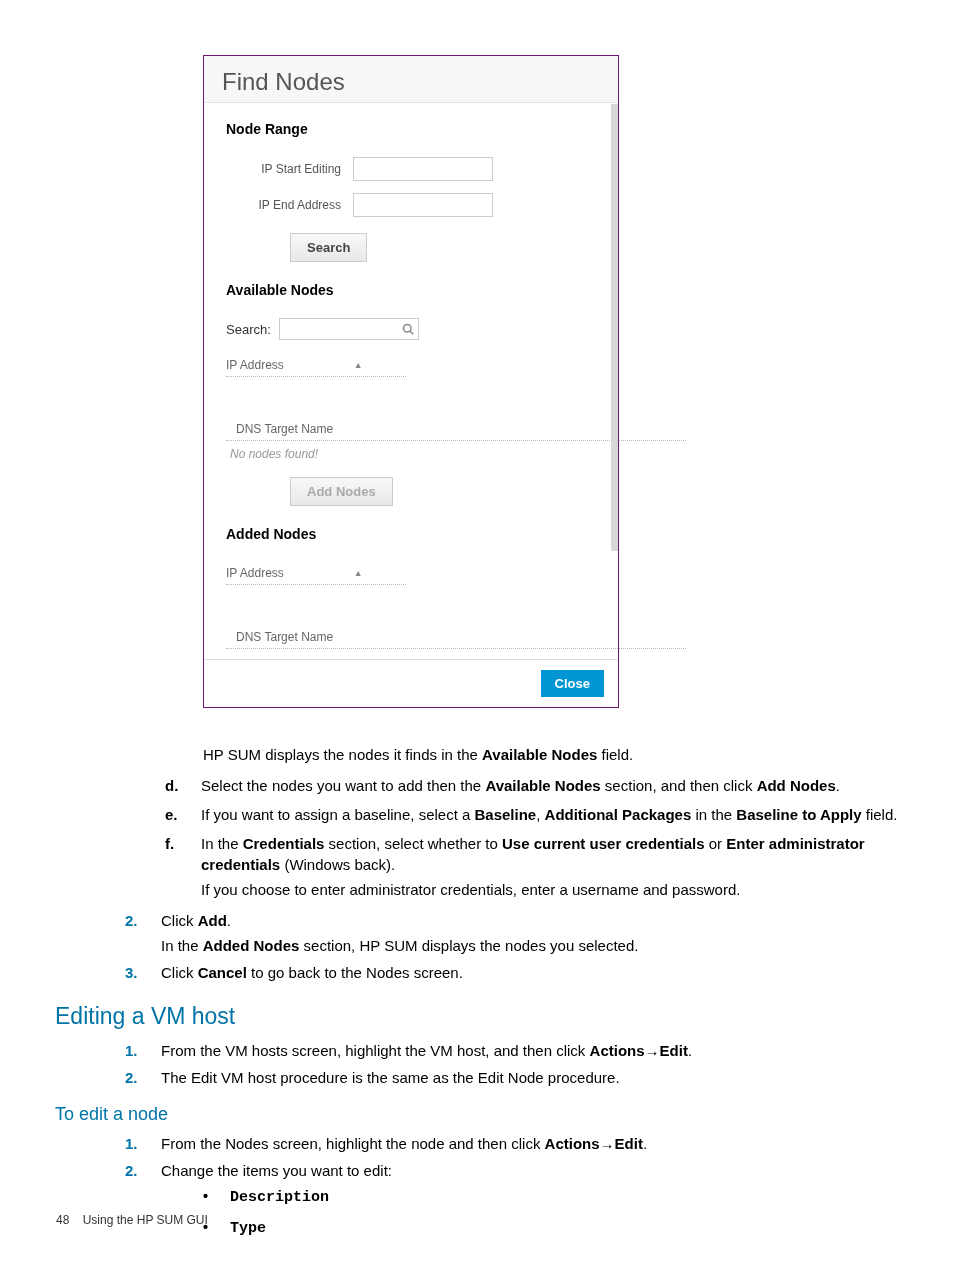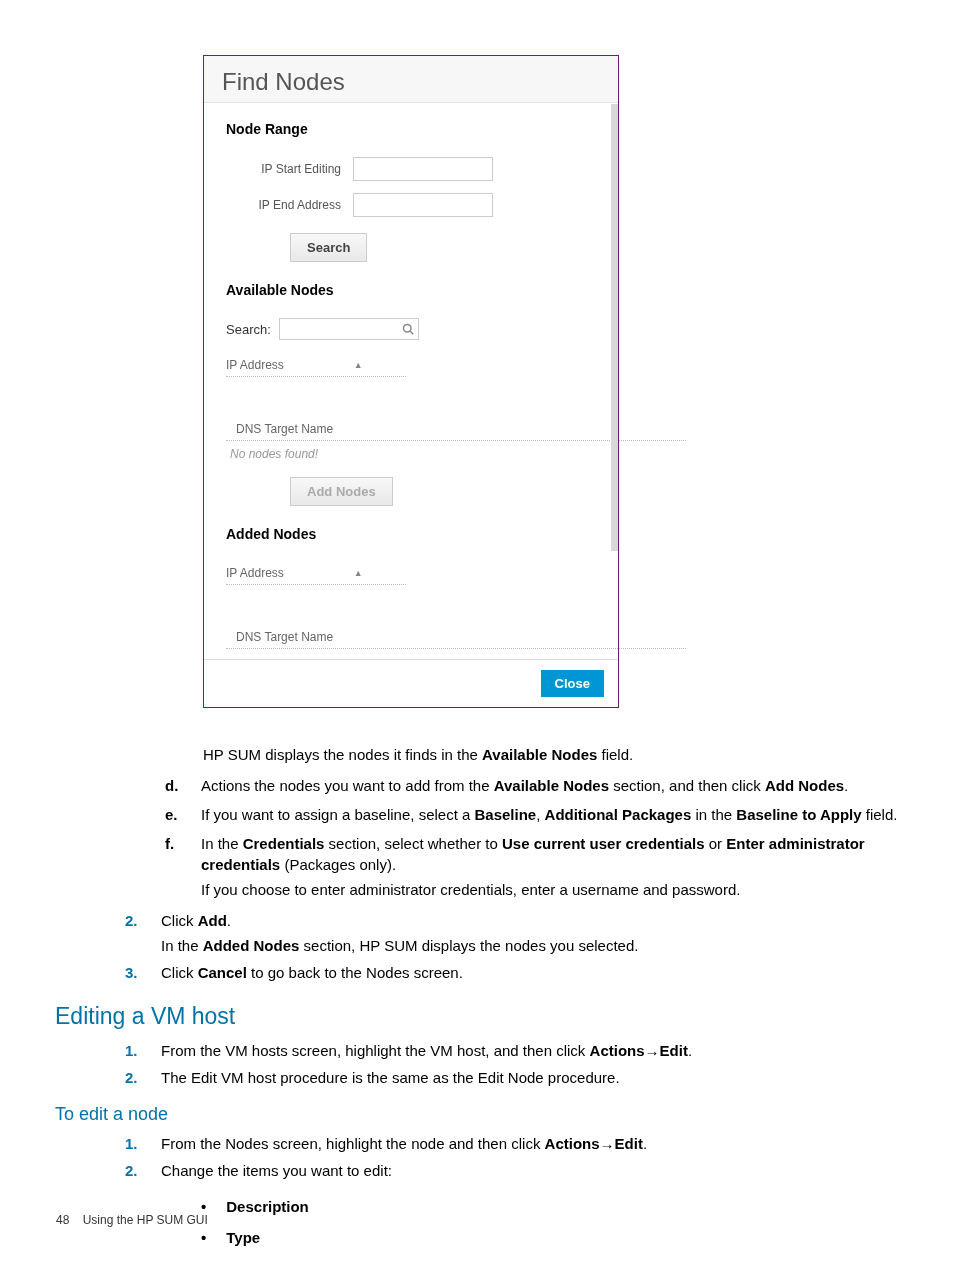--- a/index.html
+++ b/index.html
@@ -87,21 +87,21 @@
   .ol-outer > li > .num { width: 36px; font-weight:bold; flex-shrink:0; }
   .ol-outer > li > .num.blue { color:#0073a8; }
   .ol-outer > li > .content { flex:1; }
   .ol-inner { list-style:none; margin-left: 0; }
   .ol-inner > li { display:flex; margin-bottom: 8px; }
   .ol-inner > li > .mark { width: 36px; font-weight:bold; flex-shrink:0; }
   .ol-inner > li > .content { flex:1; }
   .sub-p { margin-top: 4px; }
   h2.blue { color:#0073a8; font-weight:normal; font-size: 23px; margin: 20px 0 10px 0; }
   h3.blue { color:#0073a8; font-weight:normal; font-size: 18px; margin: 16px 0 8px 0; }
-  .bullet-list { list-style:none; margin-left: 40px; margin-top:15px; }
+  .bullet-list { list-style:none; margin-left: 40px; margin-top:6px;font-family:Liberation Mono, monospace; }
   .bullet-list li::before { content:"•"; font-weight:bold; margin-right: 20px; }
   .bullet-list li { font-weight:bold; margin-bottom: 10px; font-size:15px; }
   .footer-pg {
     position:absolute; bottom: 44px; left: 56px; font-size: 12px; color:#333;
   }
   b, strong { font-weight: bold; }
 </style>
 </head>
 <body>
 
@@ -169,33 +169,33 @@
 
   <div class="doc">
     <p class="indent1">
       <span>HP SUM displays the nodes it finds in the </span><b>Available Nodes</b><span> field.</span>
     </p>
 
     <ol class="ol-inner" style="margin-left:110px;">
       <li>
         <span class="mark">d.</span>
         <div class="content">
-          <span>Actions the nodes you want to add from the </span><b>Available Nodes</b><span> section, and then click </span><b>Add Nodes</b><span>.</span>
+          <span>Select the nodes you want to add then the </span><b>Available Nodes</b><span> section, and then click </span><b>Add Nodes</b><span>.</span>
         </div>
       </li>
       <li>
         <span class="mark">e.</span>
         <div class="content">
           <span>If you want to assign a baseline, select a </span><b>Baseline</b><span>, </span><b>Additional Packages</b><span> in the </span><b>Baseline to Apply</b><span> field.</span>
         </div>
       </li>
       <li>
         <span class="mark">f.</span>
         <div class="content">
-          <span>In the </span><b>Credentials</b><span> section, select whether to </span><b>Use current user credentials</b><span> or </span><b>Enter administrator credentials</b><span> (Packages only).</span>
+          <span>In the </span><b>Credentials</b><span> section, select whether to </span><b>Use current user credentials</b><span> or </span><b>Enter administrator credentials</b><span> (Windows back).</span>
           <p class="sub-p">If you choose to enter administrator credentials, enter a username and password.</p>
         </div>
       </li>
     </ol>
 
     <ol class="ol-outer" style="margin-top:10px;">
       <li>
         <span class="num blue">2.</span>
         <div class="content">
           <span>Click </span><b>Add</b><span>.</span>

